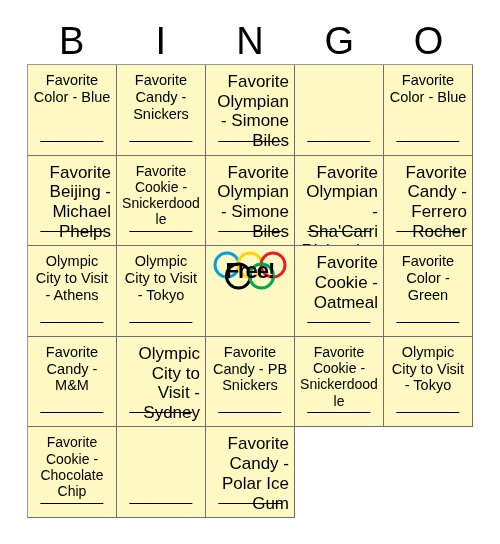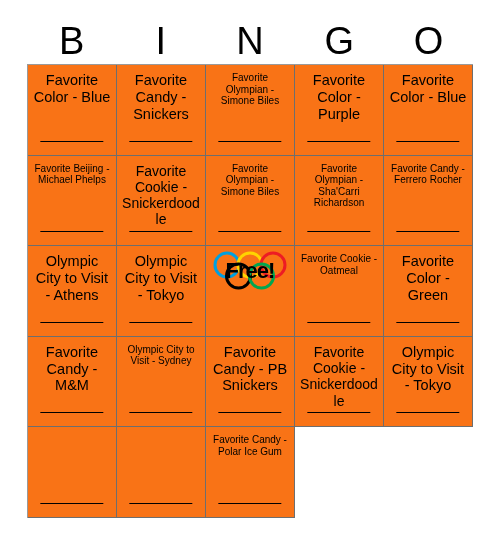--- a/index.html
+++ b/index.html
@@ -54,38 +54,38 @@
     border-top: 1px solid #9a9a9a;
     border-left: 1px solid #9a9a9a;
     box-sizing: border-box;
     background: #ffffff;
   }
   .cell {
     position: relative;
     border-right: 1px solid #6e6e6e;
     border-bottom: 1px solid #6e6e6e;
     box-sizing: border-box;
-    background: #f97316;
+    background: #fef9c3;
     display: flex;
     flex-direction: column;
     align-items: center;
     justify-content: flex-start;
     padding: 7px 5px 0 5px;
     overflow: hidden;
   }
   .cell-text {
     text-align: center;
     line-height: 1.16;
     width: 100%;
     word-wrap: break-word;
     color: #000000;
   }
   
   .size-lg .cell-text { font-size: 14.5px; }
-  .size-md .cell-text { font-size: 10px; }
+  .size-md .cell-text { font-size: 17px; text-align: right; }
   .size-sm .cell-text { font-size: 14px; }
   .sig-line {
     position: absolute;
     left: 50%;
     transform: translateX(-50%);
     bottom: 13px;
     width: 72%;
     height: 0;
     border-bottom: 1.6px solid #000000;
   }
@@ -139,21 +139,20 @@
       </div>
       <div class="cell size-lg">
         <div class="cell-text">Favorite Candy - Snickers</div>
         <div class="sig-line"></div>
       </div>
       <div class="cell size-md">
         <div class="cell-text">Favorite Olympian - Simone Biles</div>
         <div class="sig-line"></div>
       </div>
       <div class="cell size-lg">
-        <div class="cell-text">Favorite Color - Purple</div>
         <div class="sig-line"></div>
       </div>
       <div class="cell size-lg">
         <div class="cell-text">Favorite Color - Blue</div>
         <div class="sig-line"></div>
       </div>
       <div class="cell size-md">
         <div class="cell-text">Favorite Beijing - Michael Phelps</div>
         <div class="sig-line"></div>
       </div>
@@ -215,20 +214,21 @@
       </div>
       <div class="cell size-sm">
         <div class="cell-text">Favorite Cookie - Snickerdoodle</div>
         <div class="sig-line"></div>
       </div>
       <div class="cell size-lg">
         <div class="cell-text">Olympic City to Visit - Tokyo</div>
         <div class="sig-line"></div>
       </div>
       <div class="cell size-sm">
+        <div class="cell-text">Favorite Cookie - Chocolate Chip</div>
         <div class="sig-line"></div>
       </div>
       <div class="cell size-md">
         <div class="sig-line"></div>
       </div>
       <div class="cell size-md">
         <div class="cell-text">Favorite Candy - Polar Ice Gum</div>
         <div class="sig-line"></div>
       </div>
     </div>

